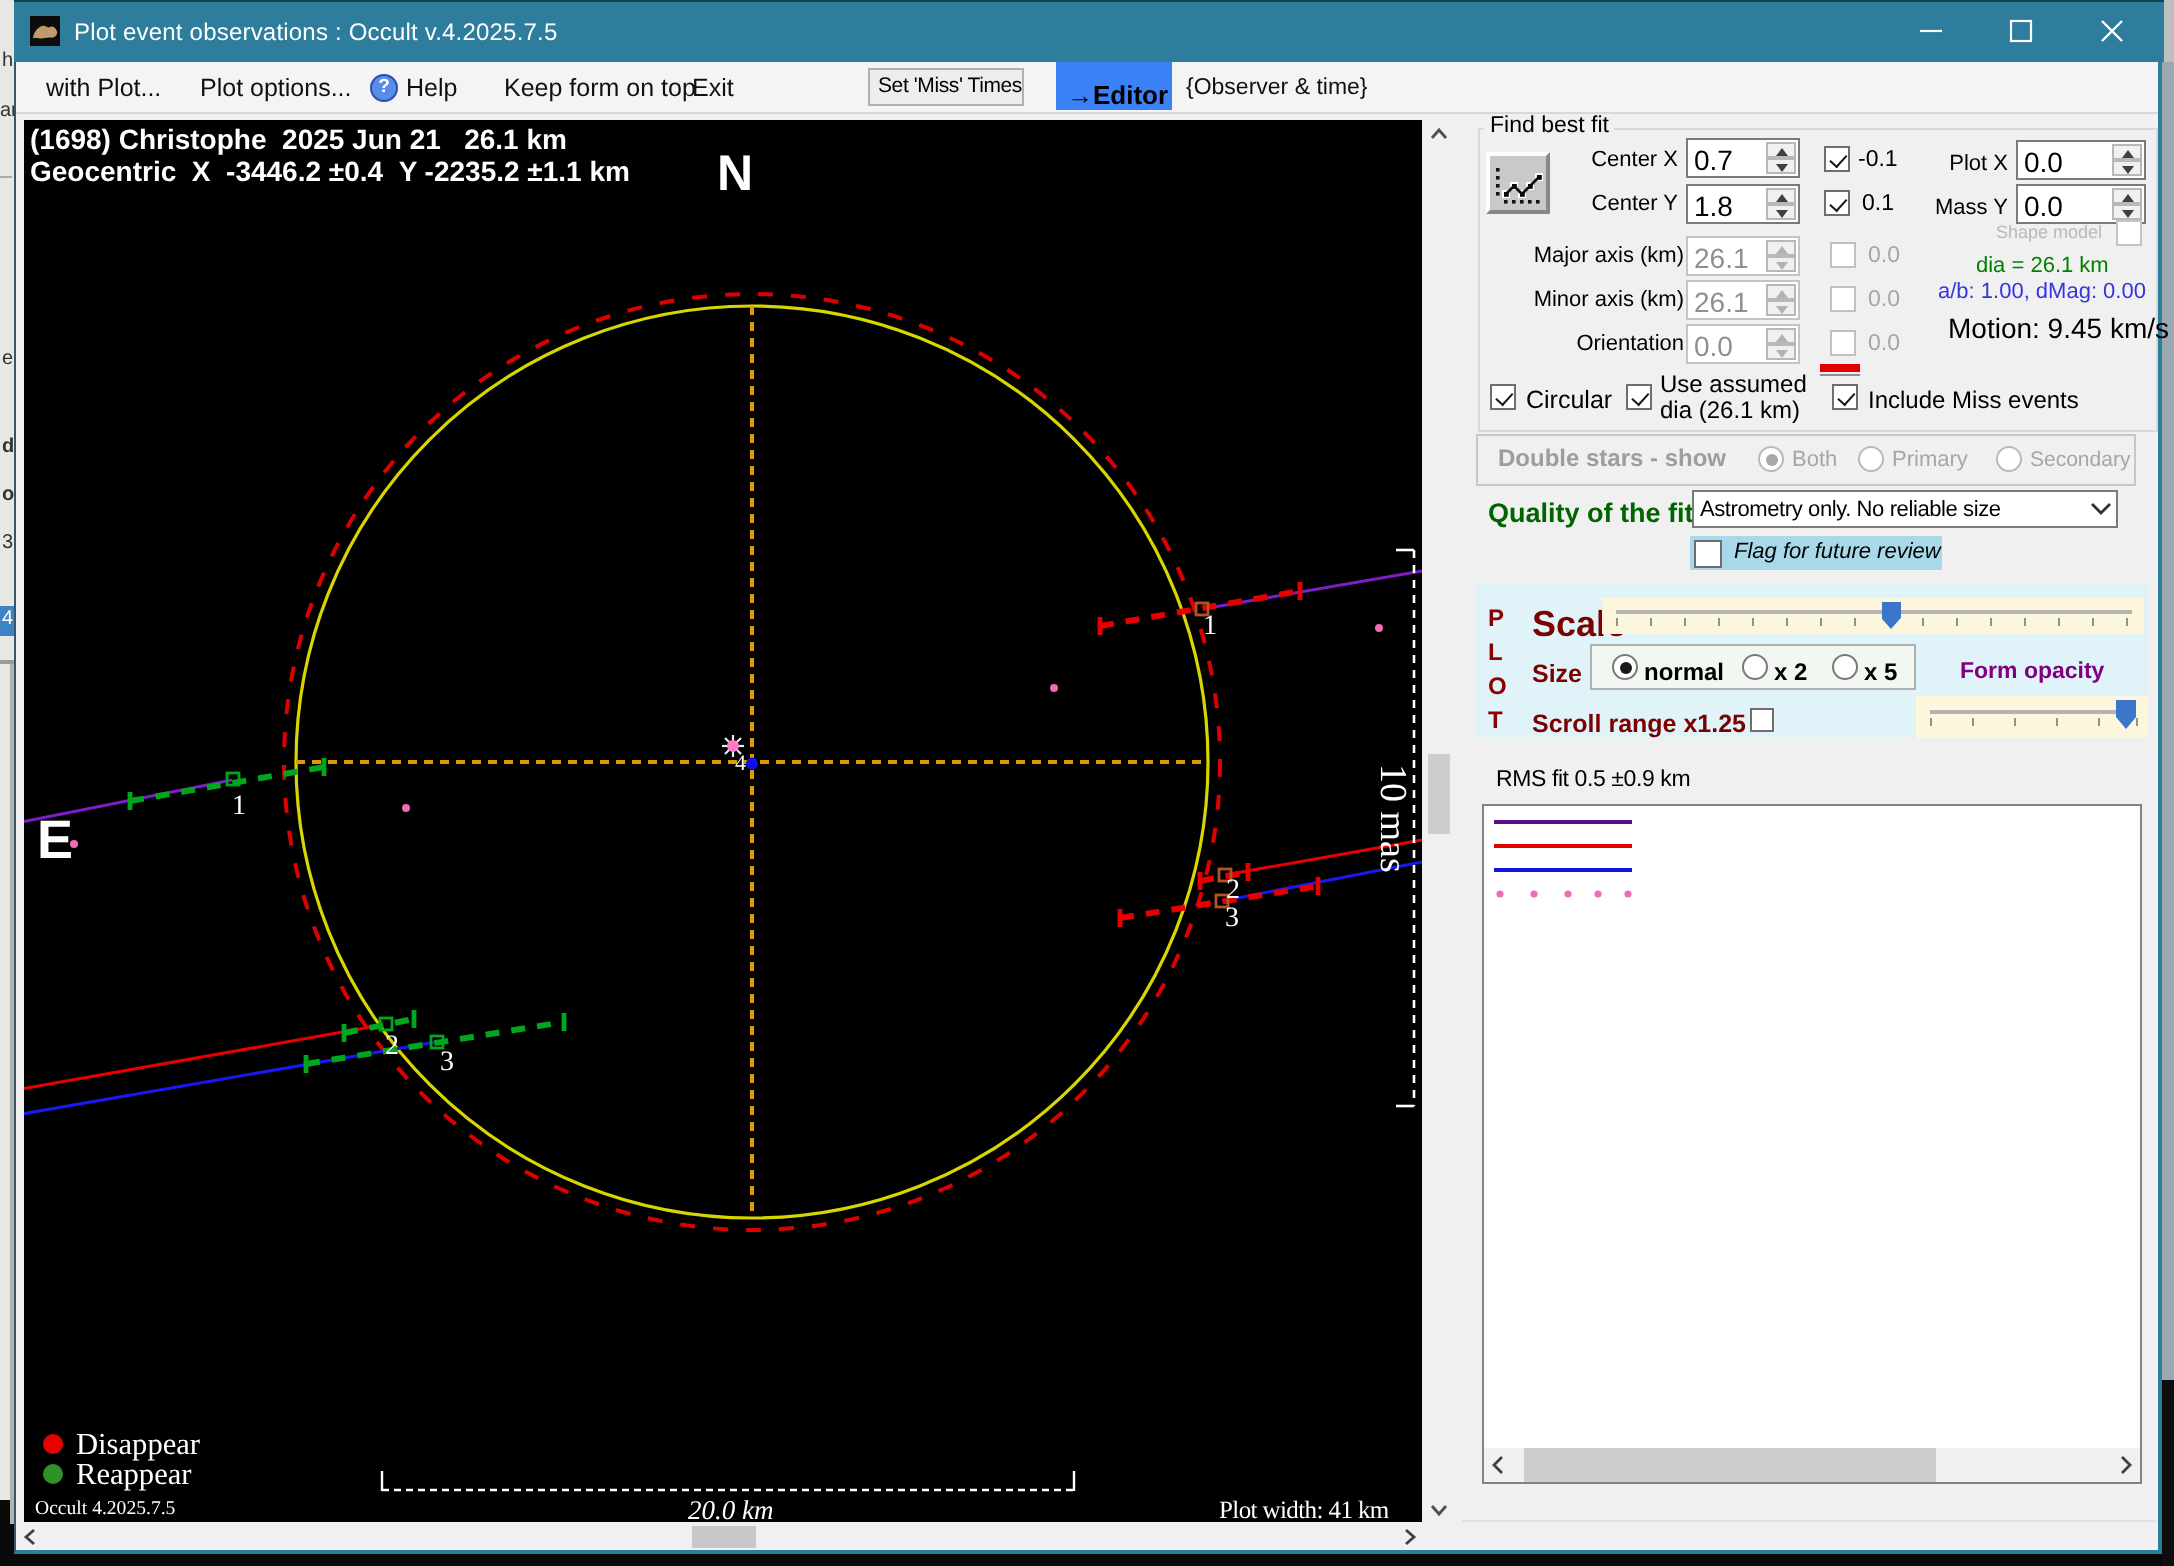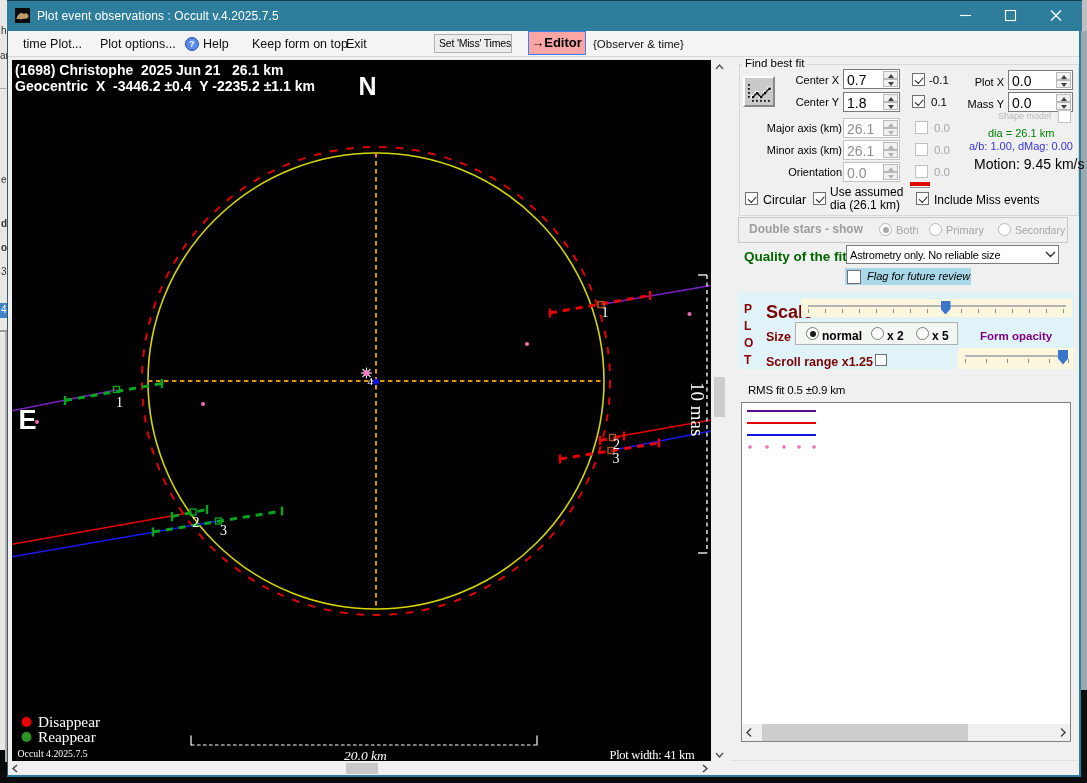--- a/index.html
+++ b/index.html
@@ -58,29 +58,29 @@
     </svg>
 <div class="a" style="left:37px;top:9px;font-size:12px;letter-spacing:0.1px;color:#fff">Plot event observations : Occult v.4.2025.7.5</div>
 <svg class="a" style="left:950px;top:5px" width="125" height="21">
 <line x1="10" y1="10.5" x2="21" y2="10.5" stroke="#fff" stroke-width="1.1"></line>
 <rect x="55.5" y="5.5" width="10" height="10" fill="none" stroke="#fff" stroke-width="1.1"></rect>
 <line x1="101" y1="5.5" x2="111" y2="15.5" stroke="#fff" stroke-width="1.2"></line>
 <line x1="111" y1="5.5" x2="101" y2="15.5" stroke="#fff" stroke-width="1.2"></line>
 </svg>
 
 <div class="a" style="left:8px;top:31px;width:1071px;height:26px;background:#f4f4f4;border-bottom:1px solid #d8d8d8;box-sizing:border-box"></div>
-<div class="mi" style="left:23px">time Plot...</div>
+<div class="mi" style="left:23px">with Plot...</div>
 <div class="mi" style="left:100px">Plot options...</div>
 <div class="a" style="left:185px;top:37px;width:14px;height:14px;border-radius:50%;background:#5b8be8;border:1.5px solid #2a50b0;box-sizing:border-box"></div>
 <div class="a" style="left:185px;top:37px;width:14px;height:14px;font-size:9.5px;font-weight:bold;color:#fff;text-align:center;line-height:14px">?</div>
 <div class="mi" style="left:203px">Help</div>
 <div class="mi" style="left:252px">Keep form on top</div>
 <div class="mi" style="left:346px">Exit</div>
 <div class="a" style="left:434px;top:33.5px;width:78px;height:19.5px;background:#ededed;border:1px solid #b0b0b0;box-sizing:border-box;font-size:10.5px;letter-spacing:-0.2px;white-space:nowrap;text-align:right;line-height:17.5px">Set 'Miss' Times</div>
-<div class="a" style="left:527.5px;top:31px;width:58px;height:24px;background:#fca5a5;border:1px solid #3b82f6;box-sizing:border-box;font-size:13px;font-weight:bold;text-align:center;line-height:22px">→Editor</div>
+<div class="a" style="left:527.5px;top:31px;width:58px;height:24px;background:#3b82f6;border:6px solid #3b82f6;box-sizing:border-box;font-size:13px;font-weight:bold;line-height:22px">→Editor</div>
 <div class="mi" style="left:593px;font-size:11.5px;top:37.5px">{Observer &amp; time}</div>
 
 <svg id="plot" class="a" style="left:12px;top:60px" width="699" height="701" viewBox="12 60 699 701">
 <rect x="12" y="60" width="699" height="706" fill="#000"></rect>
 
 <circle cx="376" cy="381" r="234" fill="none" stroke="#dc0000" stroke-width="2" stroke-dasharray="7.5 9"></circle>
 <circle cx="376" cy="381" r="228" fill="none" stroke="#d6d600" stroke-width="1.6"></circle>
 <line x1="148" y1="381" x2="604" y2="381" stroke="#de9800" stroke-width="2" stroke-dasharray="4.5 3.5"></line>
 <line x1="376" y1="153" x2="376" y2="609" stroke="#de9800" stroke-width="2" stroke-dasharray="4.5 3.5"></line>
 

